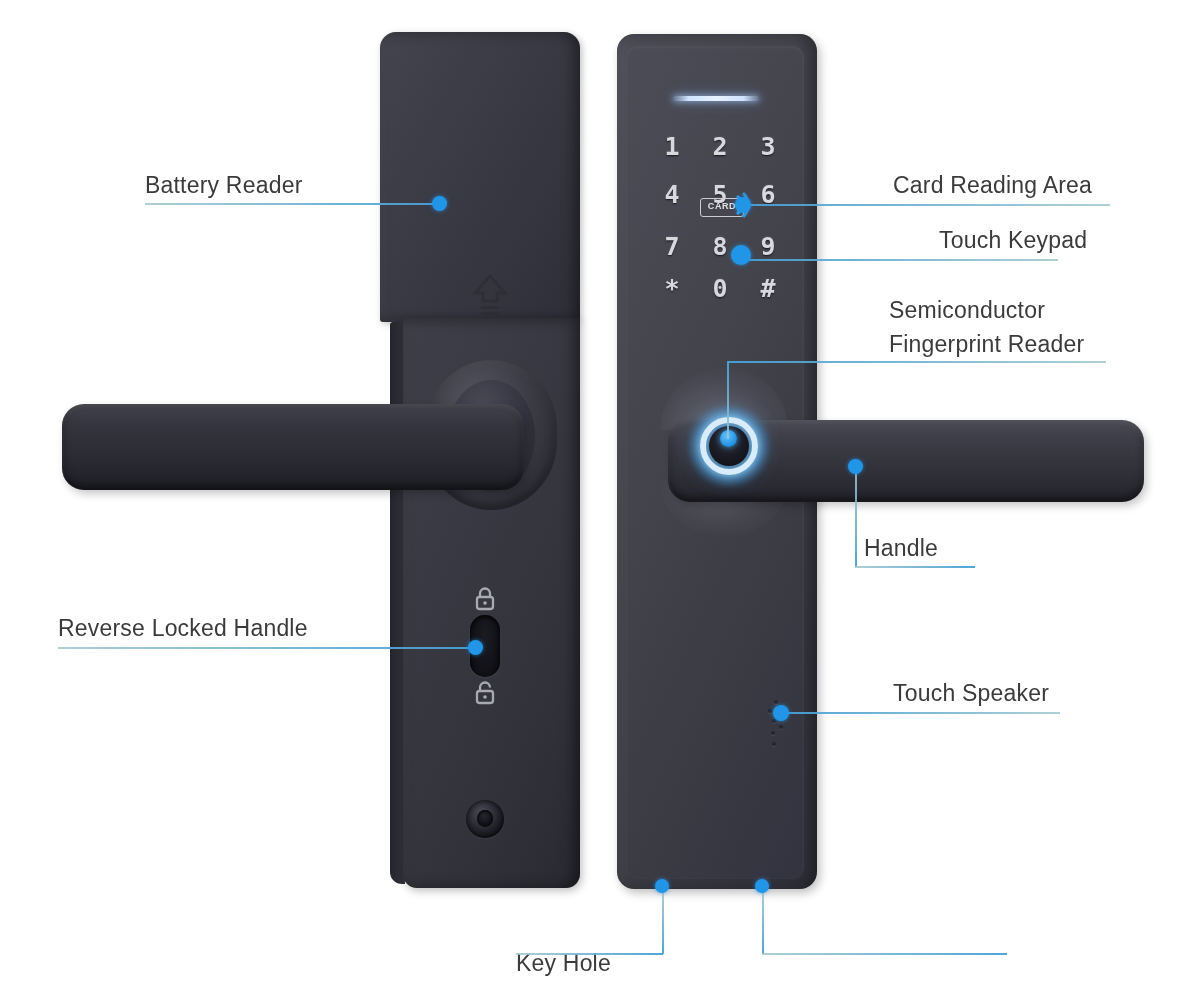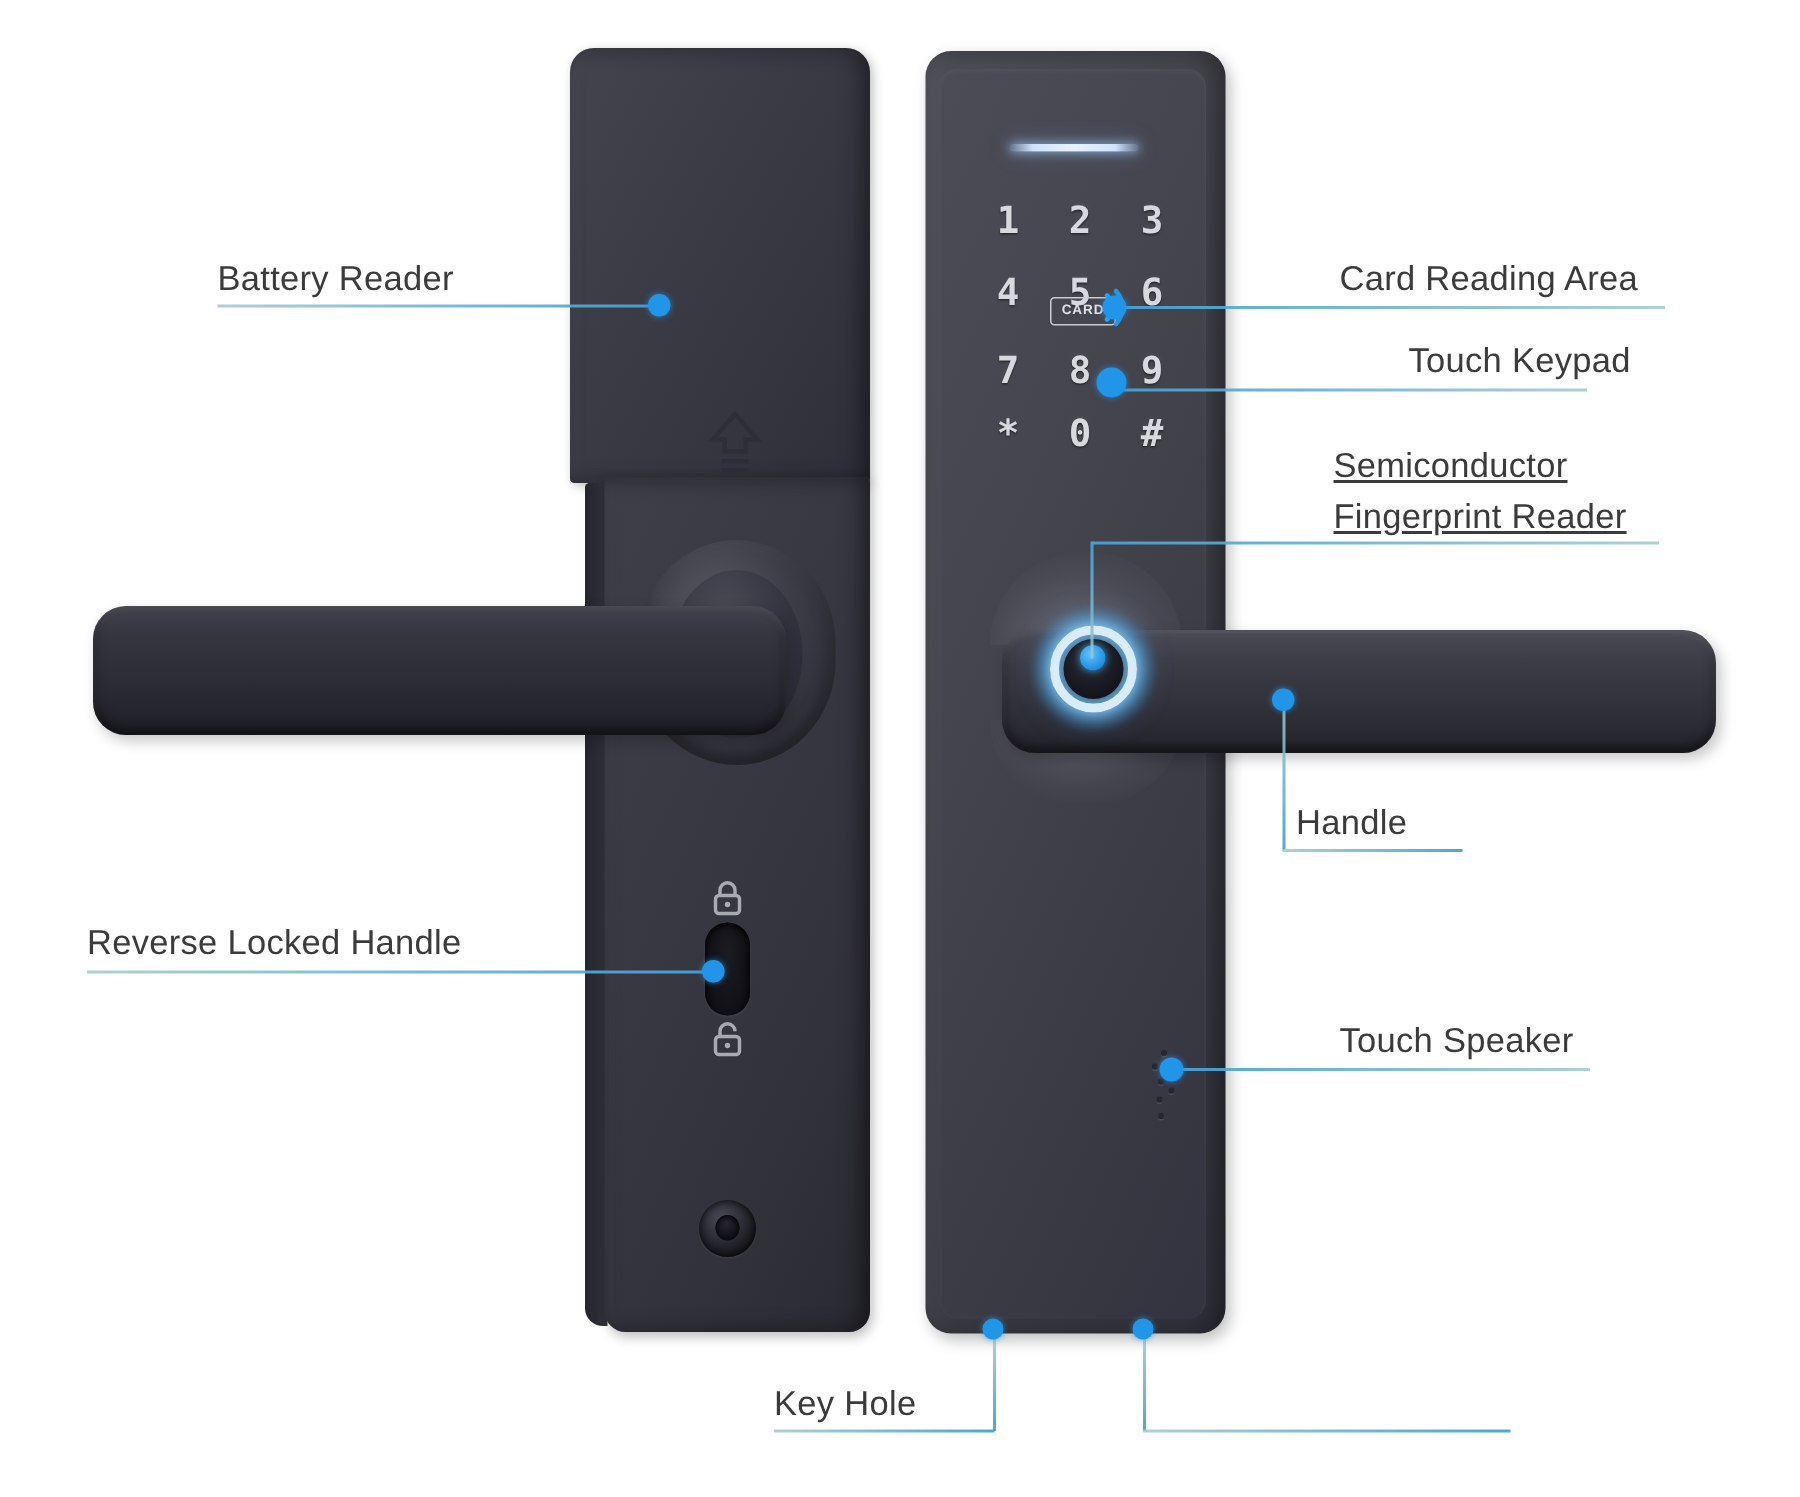--- a/index.html
+++ b/index.html
@@ -21,21 +21,21 @@
   
   .label {
     position: absolute;
     font-family: "Liberation Sans", sans-serif;
     font-size: 23px;
     color: #3b3b3b;
     white-space: nowrap;
     letter-spacing: 0.2px;
     line-height: 30px;
   }
-  .label.two-line { white-space: normal; line-height: 34px; text-decoration: underline; }
+  .label.two-line { white-space: normal; line-height: 34px; }
 
   
   .lead-h {
     position: absolute;
     height: 1.5px;
     background: linear-gradient(to right, rgba(160,200,205,.85), rgba(70,160,215,.95));
   }
   .lead-h.rev {
     background: linear-gradient(to left, rgba(160,200,205,.85), rgba(70,160,215,.95));
   }
@@ -404,21 +404,21 @@
 
   <div class="label" style="left:864px; top:533px;">Handle</div>
   <div class="lead-v up" style="left:855px; top:472px; height:95px;"></div>
   <div class="lead-h" style="left:855px; top:566px; width:120px;"></div>
   <div class="dot" style="left:848px; top:459px; width:15px; height:15px;"></div>
 
   <div class="label" style="left:893px; top:678px;">Touch Speaker</div>
   <div class="lead-h rev" style="left:782px; top:712px; width:278px;"></div>
   <div class="dot" style="left:773px; top:705px; width:16px; height:16px;"></div>
 
-  <div class="label" style="left:516px; top:920px;">Key Hole</div>
+  <div class="label" style="left:516px; top:948px;">Key Hole</div>
   <div class="lead-v up" style="left:662px; top:890px; height:64px;"></div>
   <div class="lead-h" style="left:516px; top:953px; width:147px;"></div>
   <div class="dot" style="left:655px; top:879px; width:14px; height:14px;"></div>
 
   <div class="lead-v up" style="left:762px; top:890px; height:64px;"></div>
   <div class="lead-h" style="left:762px; top:953px; width:245px;"></div>
   <div class="dot" style="left:755px; top:879px; width:14px; height:14px;"></div>
 
 </div>
 

